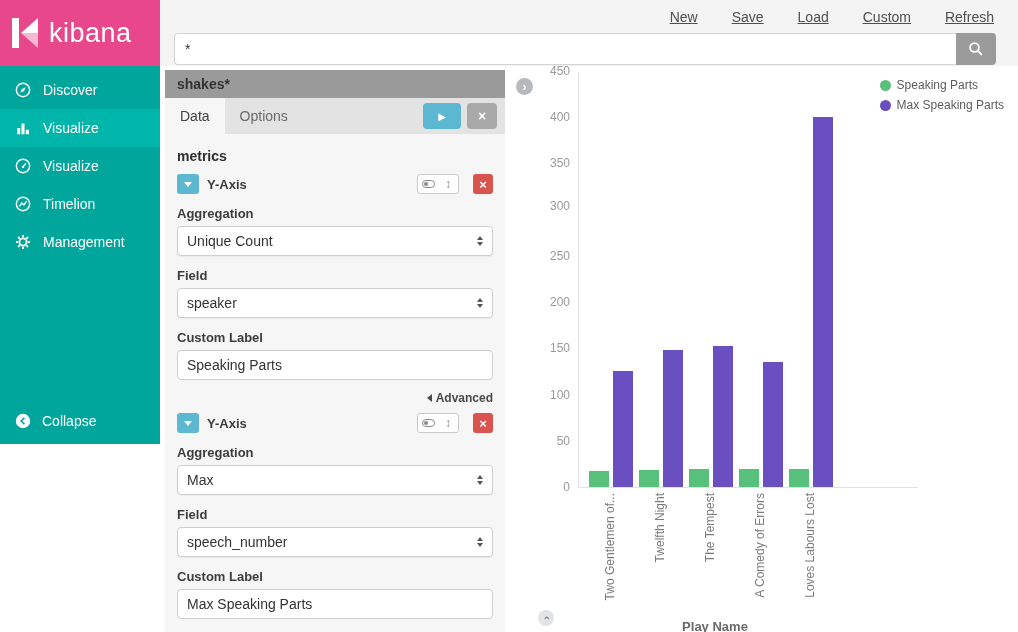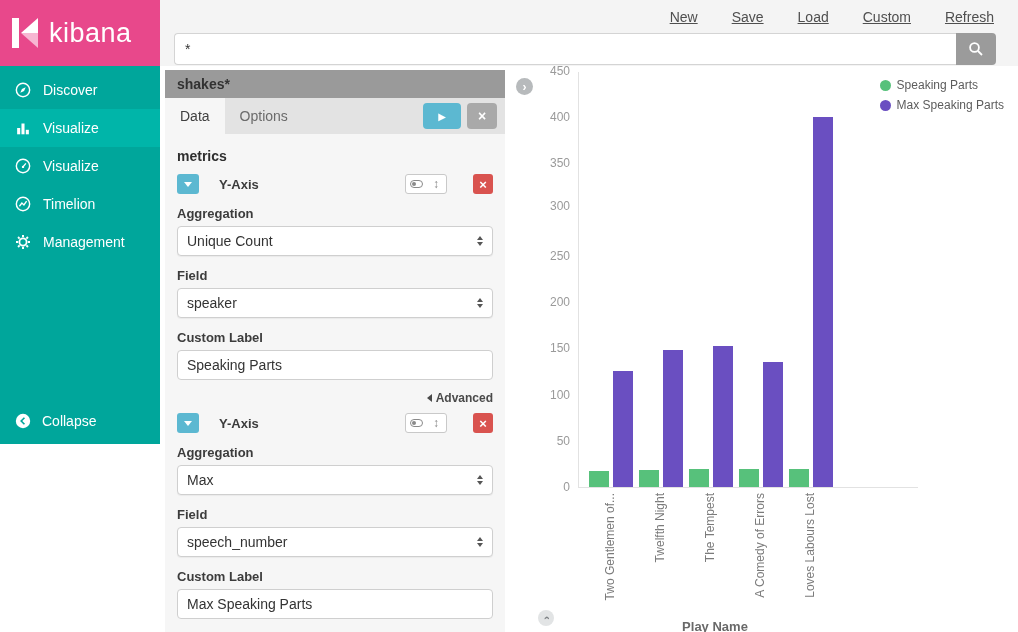--- a/index.html
+++ b/index.html
@@ -78,21 +78,21 @@
     width:38px; height:26px; background: var(--apply_blue, #5cb8d1);
     border:none; border-radius:4px; color:#fff; font-size:10px; cursor:pointer;
   }
   .discard-btn {
     width:30px; height:26px; background:#a9a9a9; border:none; border-radius:4px;
     color:#fff; font-size:14px; font-weight:bold; cursor:pointer; line-height:1;
   }
   .editor-content { padding:10px 12px 0; }
   .metrics-h { font-size:14px; font-weight:bold; color:#2f2f2f; margin:4px 0 10px; }
 
-  .agg-header { display:flex; align-items:center; gap:20px; margin:8px 0 2px; height:20px; }
+  .agg-header { display:flex; align-items:center; gap:8px; margin:8px 0 2px; height:20px; }
   .caret-btn {
     width:22px; height:20px; background: var(--apply_blue, #5cb8d1);
     border:none; border-radius:3px; display:flex; align-items:center;
     justify-content:center; cursor:pointer;
   }
   .caret-down {
     width:0; height:0; border-left:4px solid transparent;
     border-right:4px solid transparent; border-top:5px solid #fff;
   }
   .agg-title { font-weight:bold; font-size:13px; color:#3c3c3c; }

